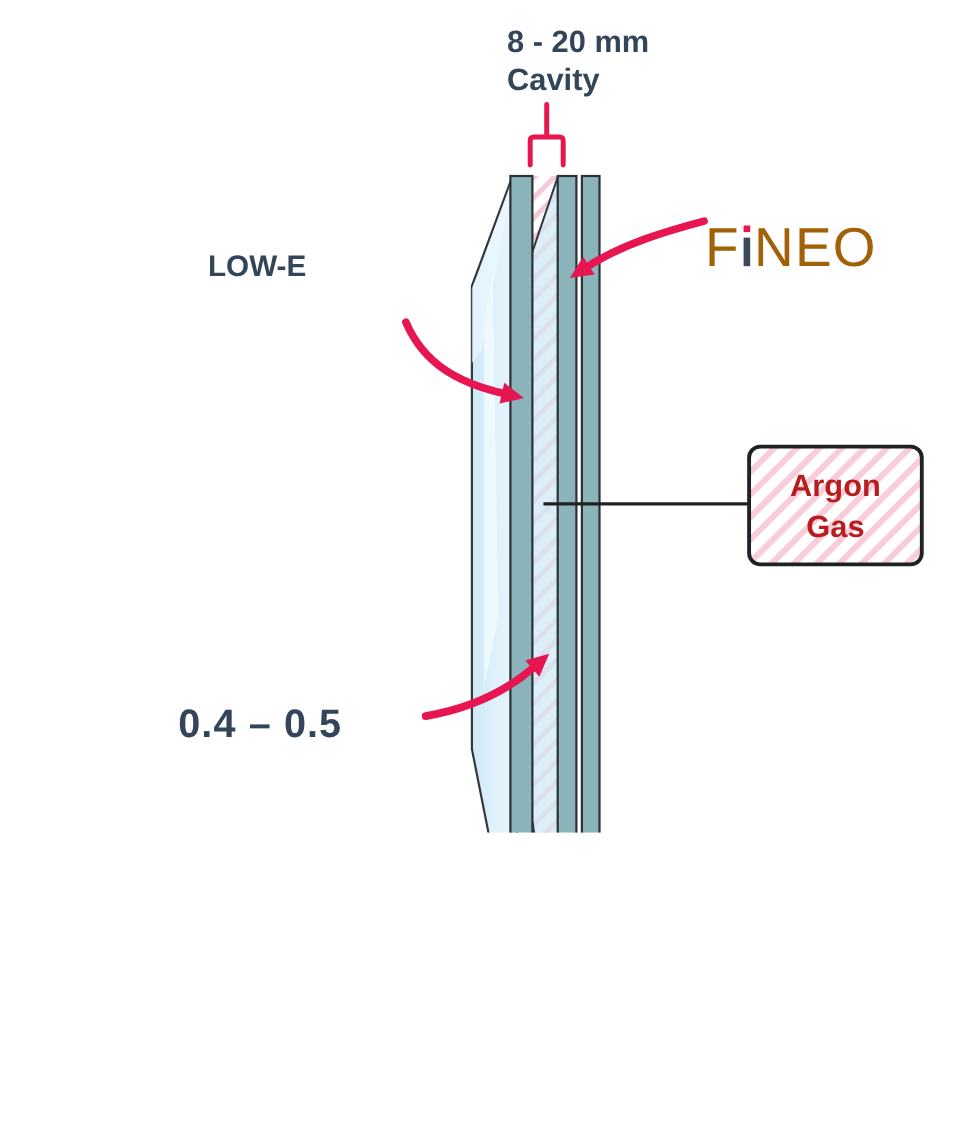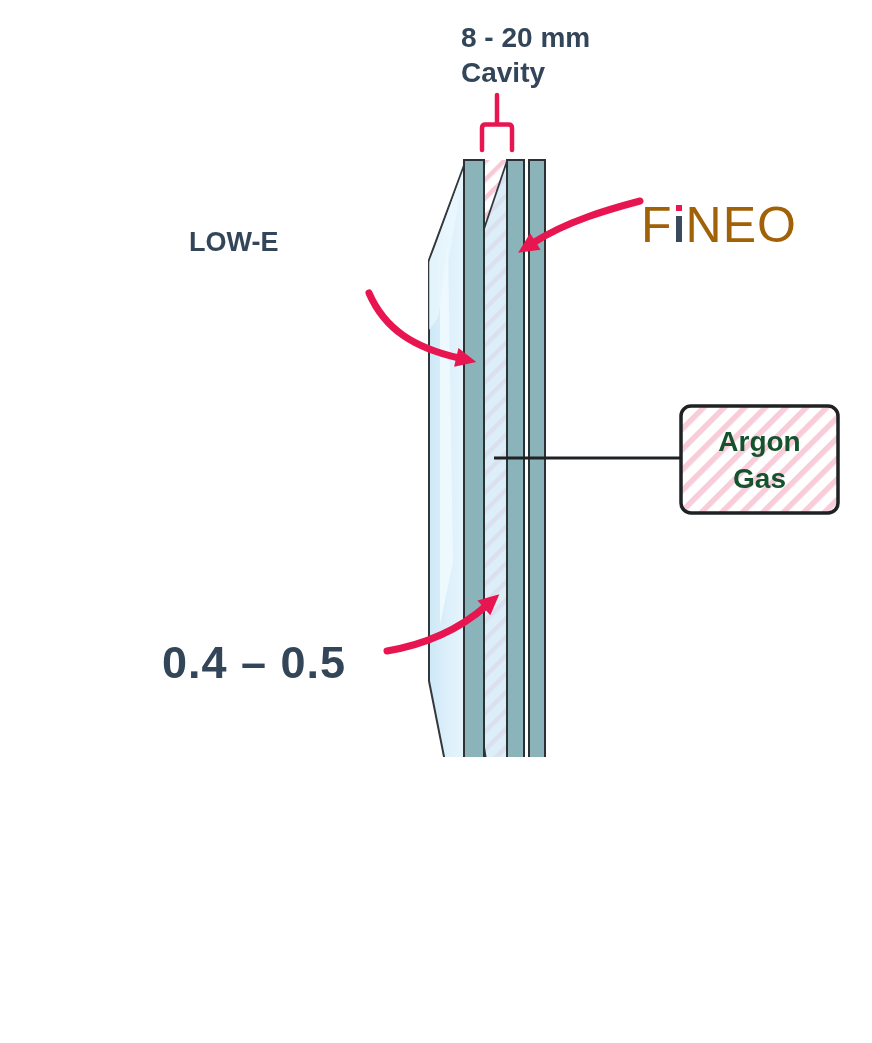--- a/index.html
+++ b/index.html
@@ -19,30 +19,30 @@
     font-weight: 700;
     white-space: nowrap;
   }
   .cavity-label { left: 461px; top: 20px; font-size: 28px; line-height: 35px; }
   .lowe-line1   { left: 189px; top: 227px; font-size: 27px; }
   .lowe-line2   { left: 19px;  top: 263px; font-size: 27px; }
   .lowe-line3   { left: 19px;  top: 298px; font-size: 27px; }
 
   .ug-label { left: 166px; top: 592px; font-size: 30px; }
   .ug-label sub { font-size: 20px; line-height: 0; }
-  .ug-value { left: 162px; top: 637px; font-size: 45px; letter-spacing: 1px; }
+  .ug-value { left: 162px; top: 637px; font-size: 36px; letter-spacing: 1px; }
 
   .total-label { left: 445px; top: 960px; font-size: 28px; line-height: 34px; }
 
   .argon-text {
     position: absolute;
     left: 681px; top: 406px; width: 157px; height: 107px;
     display: flex; flex-direction: column;
     align-items: center; justify-content: center;
-    color: #14532d; font-weight: 700; font-size: 28px; line-height: 37px;
+    color: #b91c1c; font-weight: 700; font-size: 28px; line-height: 37px;
   }
 
   
   .logo {
     position: absolute;
     left: 641px; top: 176px;
     font-size: 50px; font-weight: 400;
     color: #a16207; letter-spacing: 1px;
     white-space: nowrap;
     margin-top: 20px;

